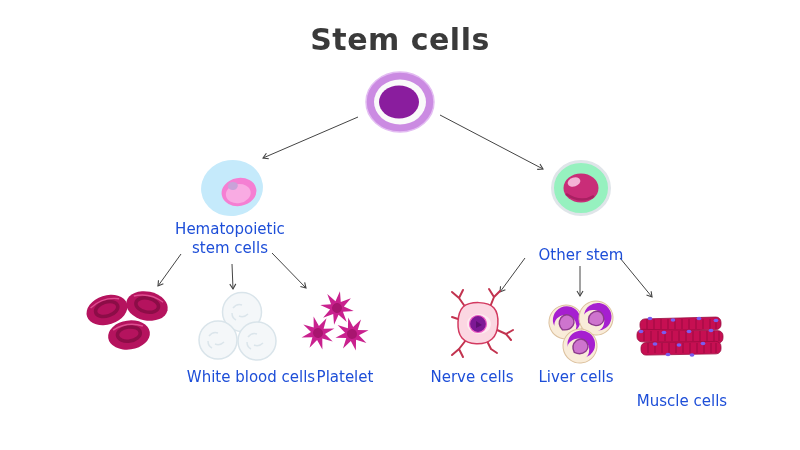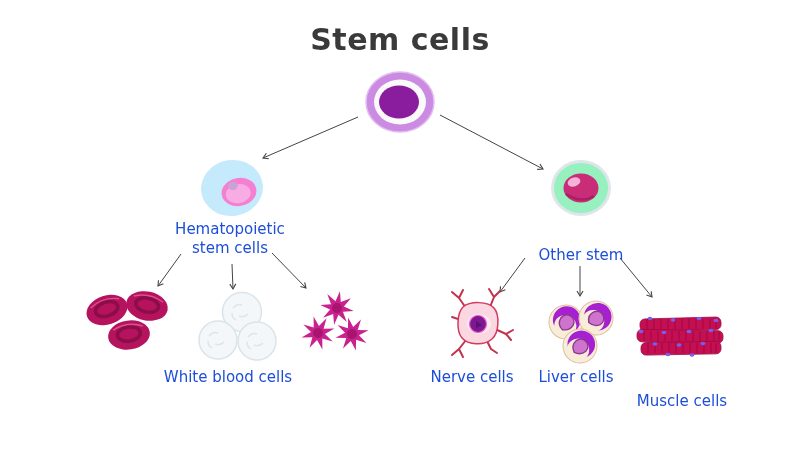--- a/index.html
+++ b/index.html
@@ -175,17 +175,18 @@
   </svg>
 
   <div class="label" style="left:155px; top:220px; width:150px;">
     <div>Hematopoietic</div>
     <div>stem cells</div>
   </div>
   <div class="label" style="left:506px; top:222px; width:150px;margin-top:24px;">
     <div>Other stem</div>
   </div>
 
-  <div class="label" style="left:153px; top:368px; width:150px;">White blood cells</div>
+  <div class="label" style="left:176px; top:368px; width:150px;">White blood cells</div>
+  <div class="label" style="left:270px; top:368px; width:150px;">Platelet</div>
   <div class="label" style="left:501px; top:368px; width:150px;">Liver cells</div>
   <div class="label" style="left:397px; top:368px; width:150px;">Nerve cells</div>
   <div class="label" style="left:607px; top:368px; width:150px;margin-top:24px;">Muscle cells</div>
 </div>
 
 </body></html>

